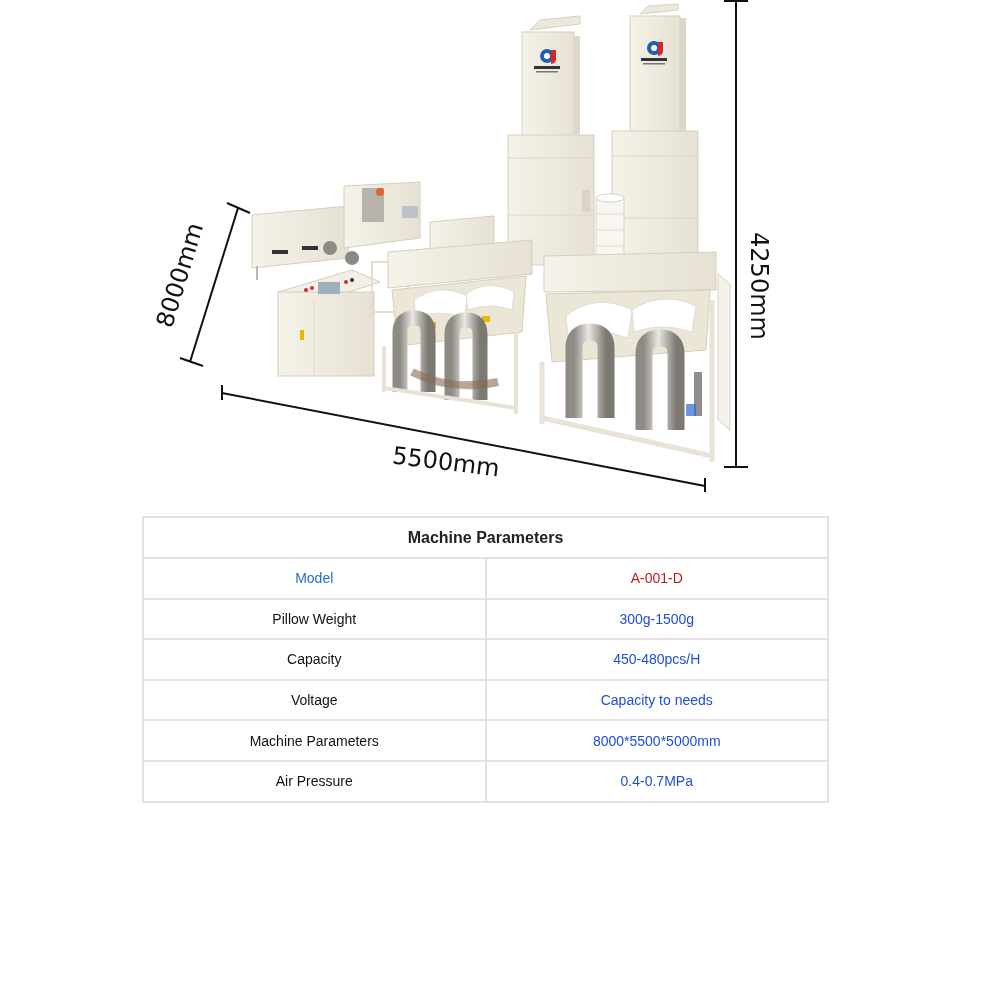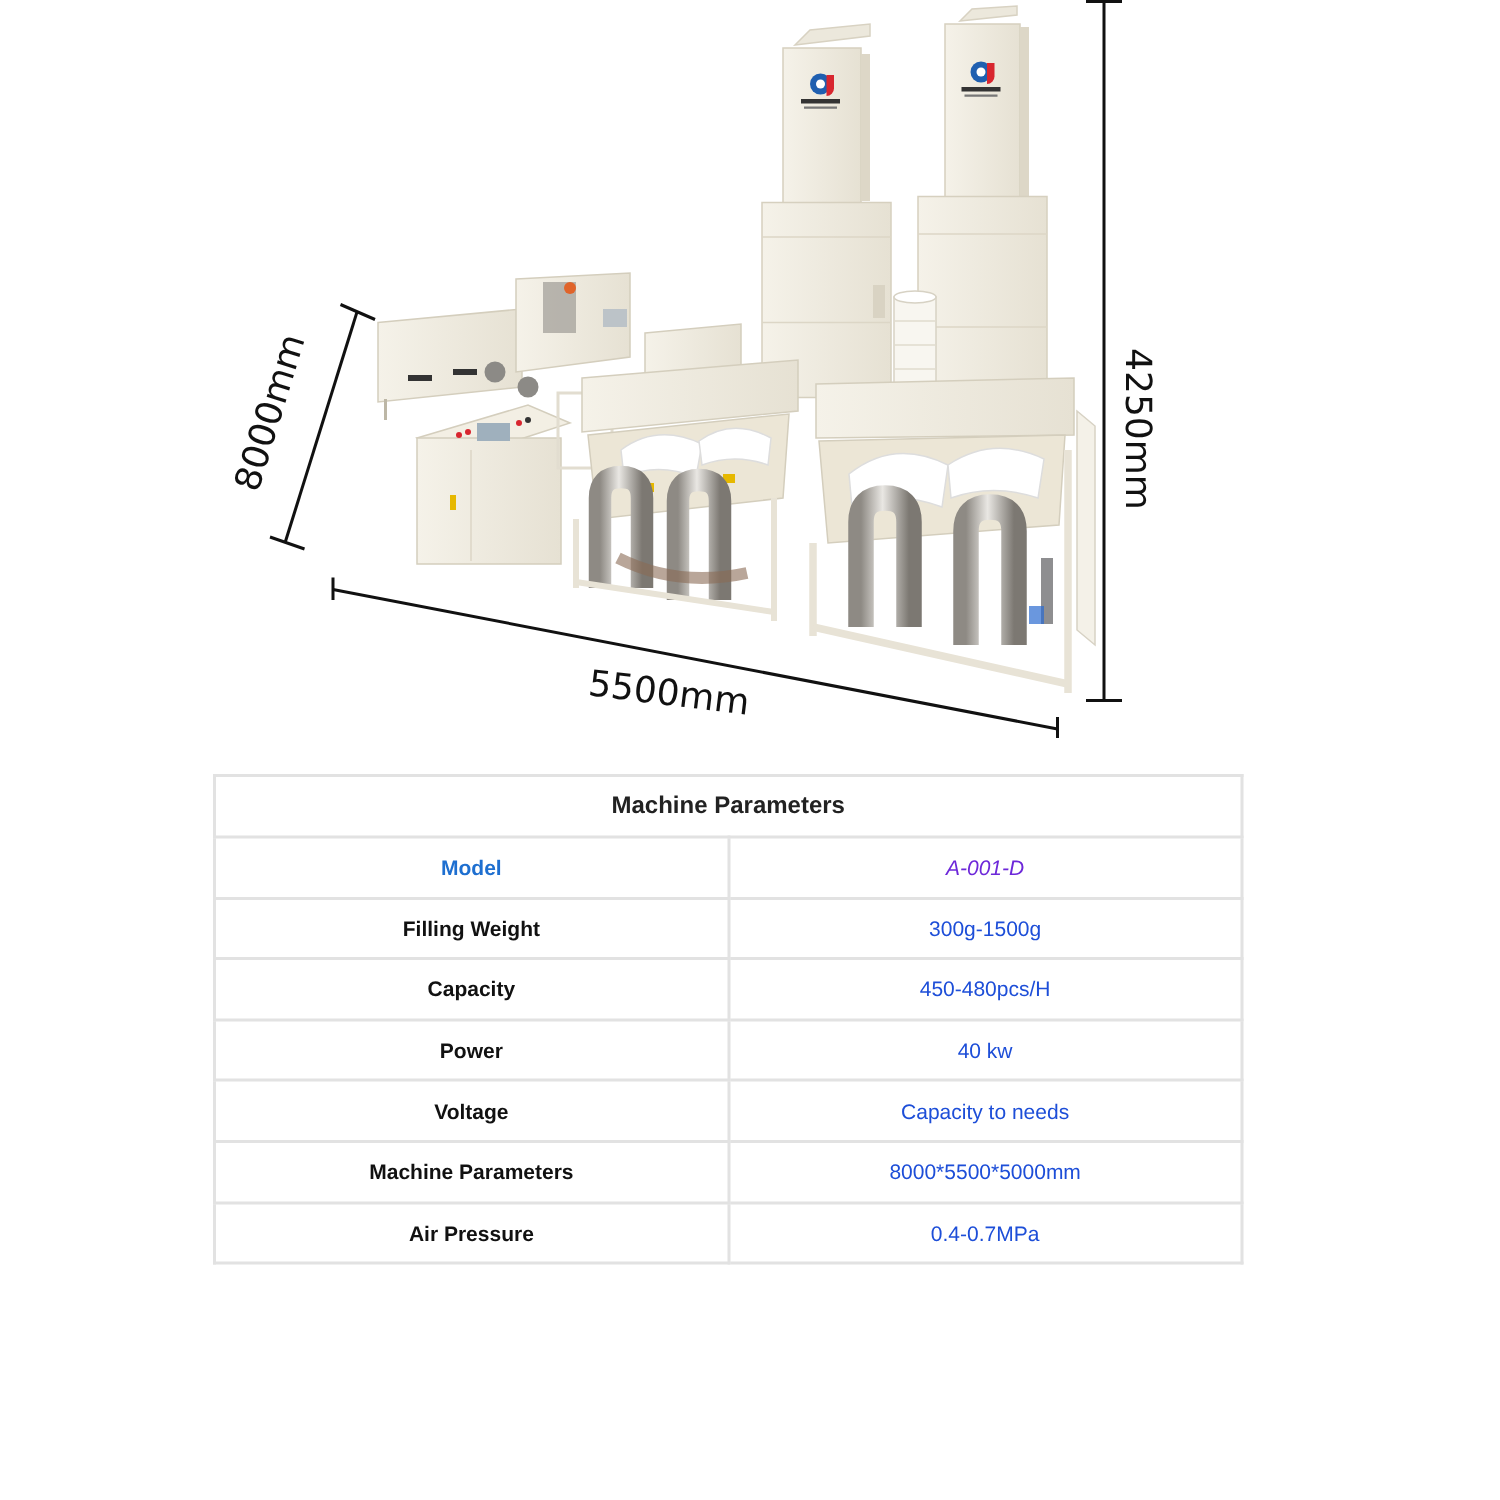--- a/index.html
+++ b/index.html
@@ -25,24 +25,24 @@
       border-collapse: collapse; table-layout: fixed;
       font-size: 14px;
     }
     .params td, .params th {
       border: 2px solid #e2e2e2; height: 40.6px; text-align: center;
       vertical-align: middle; padding: 0 22px;
     }
     .params th {
       font-size: 16px; font-weight: bold; color: #222; height: 41px;
     }
-    .params td.k { width: 280px; font-weight: bold; color: #111; }
+    .params td.k { width: 280px; font-weight: normal; color: #111; }
     .params td.v { color: #1d4ed8; font-weight: normal; }
     .params tr.hl td.k { color: #1e6fd0; }
-    .params tr.hl td.v { color: #6d28d9; font-style: italic; }
+    .params tr.hl td.v { color: #b91c1c; }
   </style>
 </head>
 <body>
 
 <div class="figure">
   <svg viewBox="0 0 1000 505">
     <defs>
       <linearGradient id="steel" x1="0" x2="1" y1="0" y2="0">
         <stop offset="0" stop-color="#8e8a84"></stop>
         <stop offset="0.45" stop-color="#e9e7e3"></stop>
@@ -177,32 +177,28 @@
     <tr>
       <th colspan="2">Machine Parameters</th>
     </tr>
   </thead>
   <tbody>
     <tr class="hl">
       <td class="k">Model</td>
       <td class="v">A-001-D</td>
     </tr>
     <tr>
-      <td class="k">Filling Weight</td>
+      <td class="k">Pillow Weight</td>
       <td class="v">300g-1500g</td>
     </tr>
     <tr>
       <td class="k">Capacity</td>
       <td class="v">450-480pcs/H</td>
     </tr>
     <tr>
-      <td class="k">Power</td>
-      <td class="v">40 kw</td>
-    </tr>
-    <tr>
       <td class="k">Voltage</td>
       <td class="v">Capacity to needs</td>
     </tr>
     <tr>
       <td class="k">Machine Parameters</td>
       <td class="v">8000*5500*5000mm</td>
     </tr>
     <tr>
       <td class="k">Air Pressure</td>
       <td class="v">0.4-0.7MPa</td>

